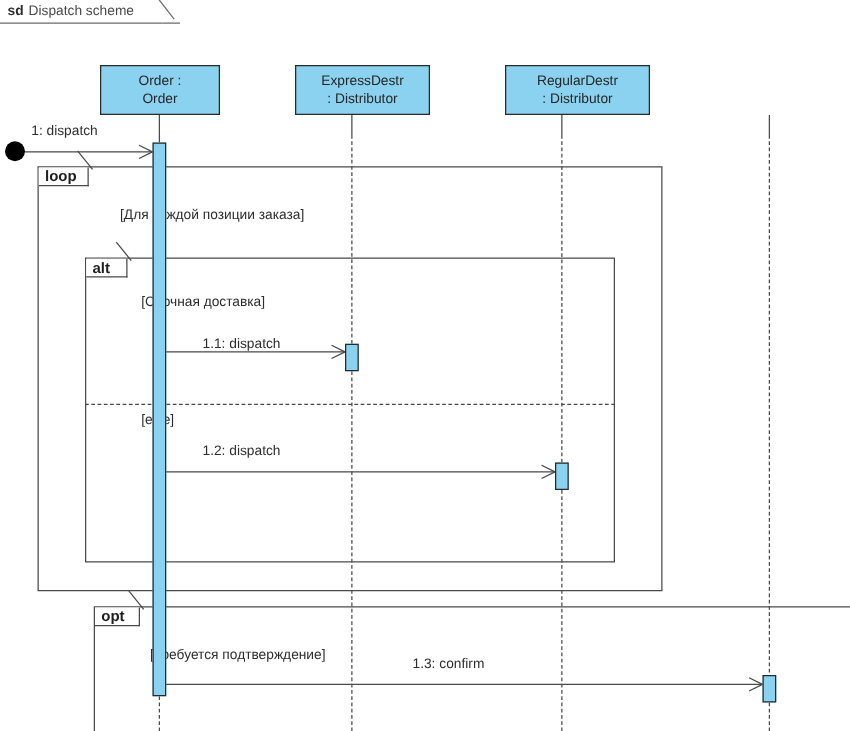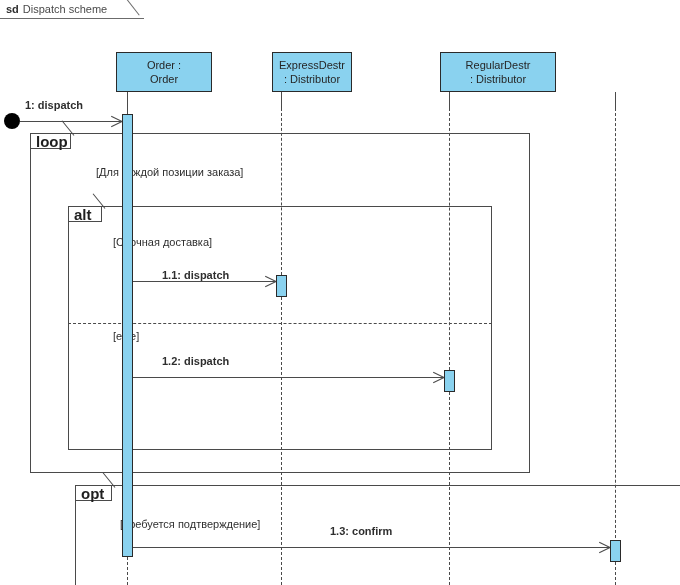--- a/index.html
+++ b/index.html
@@ -62,21 +62,20 @@
     border: 1px solid #2a2a2a;
     box-sizing: border-box;
     display: flex;
     flex-direction: column;
     align-items: center;
     justify-content: center;
     text-align: center;
     line-height: 14px;
     color: #262626;
     font-size: 11px;
-    margin-left: 36px;
   }
   .lifeline-head span { display: block; white-space: nowrap; }
 
   
   .lifeline-stem {
     position: absolute;
     width: 0;
     border-left: 1px dashed #4a4a4a;
   }
   .lifeline-stem.solid { border-left: 1px solid #4a4a4a; }
@@ -96,21 +95,21 @@
     box-sizing: border-box;
     background: transparent;
   }
   .fragment-label {
     position: absolute;
     height: 15px;
     padding: 0 13px 0 5px;
     display: flex;
     align-items: center;
     font-weight: bold;
-    font-size: 15px;
+    font-size: 12px;
     color: #1f1f1f;
     background: #ffffff;
     border-right: 1px solid #4a4a4a;
     border-bottom: 1px solid #4a4a4a;
     box-sizing: border-box;
     white-space: nowrap;
   }
   .fragment-label::after {
     content: "";
     position: absolute;
@@ -138,21 +137,20 @@
   .msg-line {
     position: absolute;
     height: 0;
     border-top: 1px solid #4a4a4a;
   }
   .msg-label {
     position: absolute;
     white-space: nowrap;
     font-size: 11px;
     color: #2e2e2e;
-    font-weight: bold;
   }
   .arrow-open {
     position: absolute;
     width: 11px;
     height: 11px;
   }
   .arrow-open::before,
   .arrow-open::after {
     content: "";
     position: absolute;
@@ -182,21 +180,21 @@
     <span class="kind">sd</span>
     <span>Dispatch scheme</span>
   </div>
   <div class="frame-tab-notch" style="left:130px; top:0px;"></div>
 
   <div class="lifeline-head" style="left:80px; top:52px; width:96px; height:40px;">
     <span>Order :</span>
     <span>Order</span>
   </div>
 
-  <div class="lifeline-head" style="left:236px; top:52px; width:80px; height:40px;">
+  <div class="lifeline-head" style="left:236px; top:52px; width:108px; height:40px;">
     <span>ExpressDestr</span>
     <span>: Distributor</span>
   </div>
 
   <div class="lifeline-head" style="left:404px; top:52px; width:116px; height:40px;">
     <span>RegularDestr</span>
     <span>: Distributor</span>
   </div>
 
 

